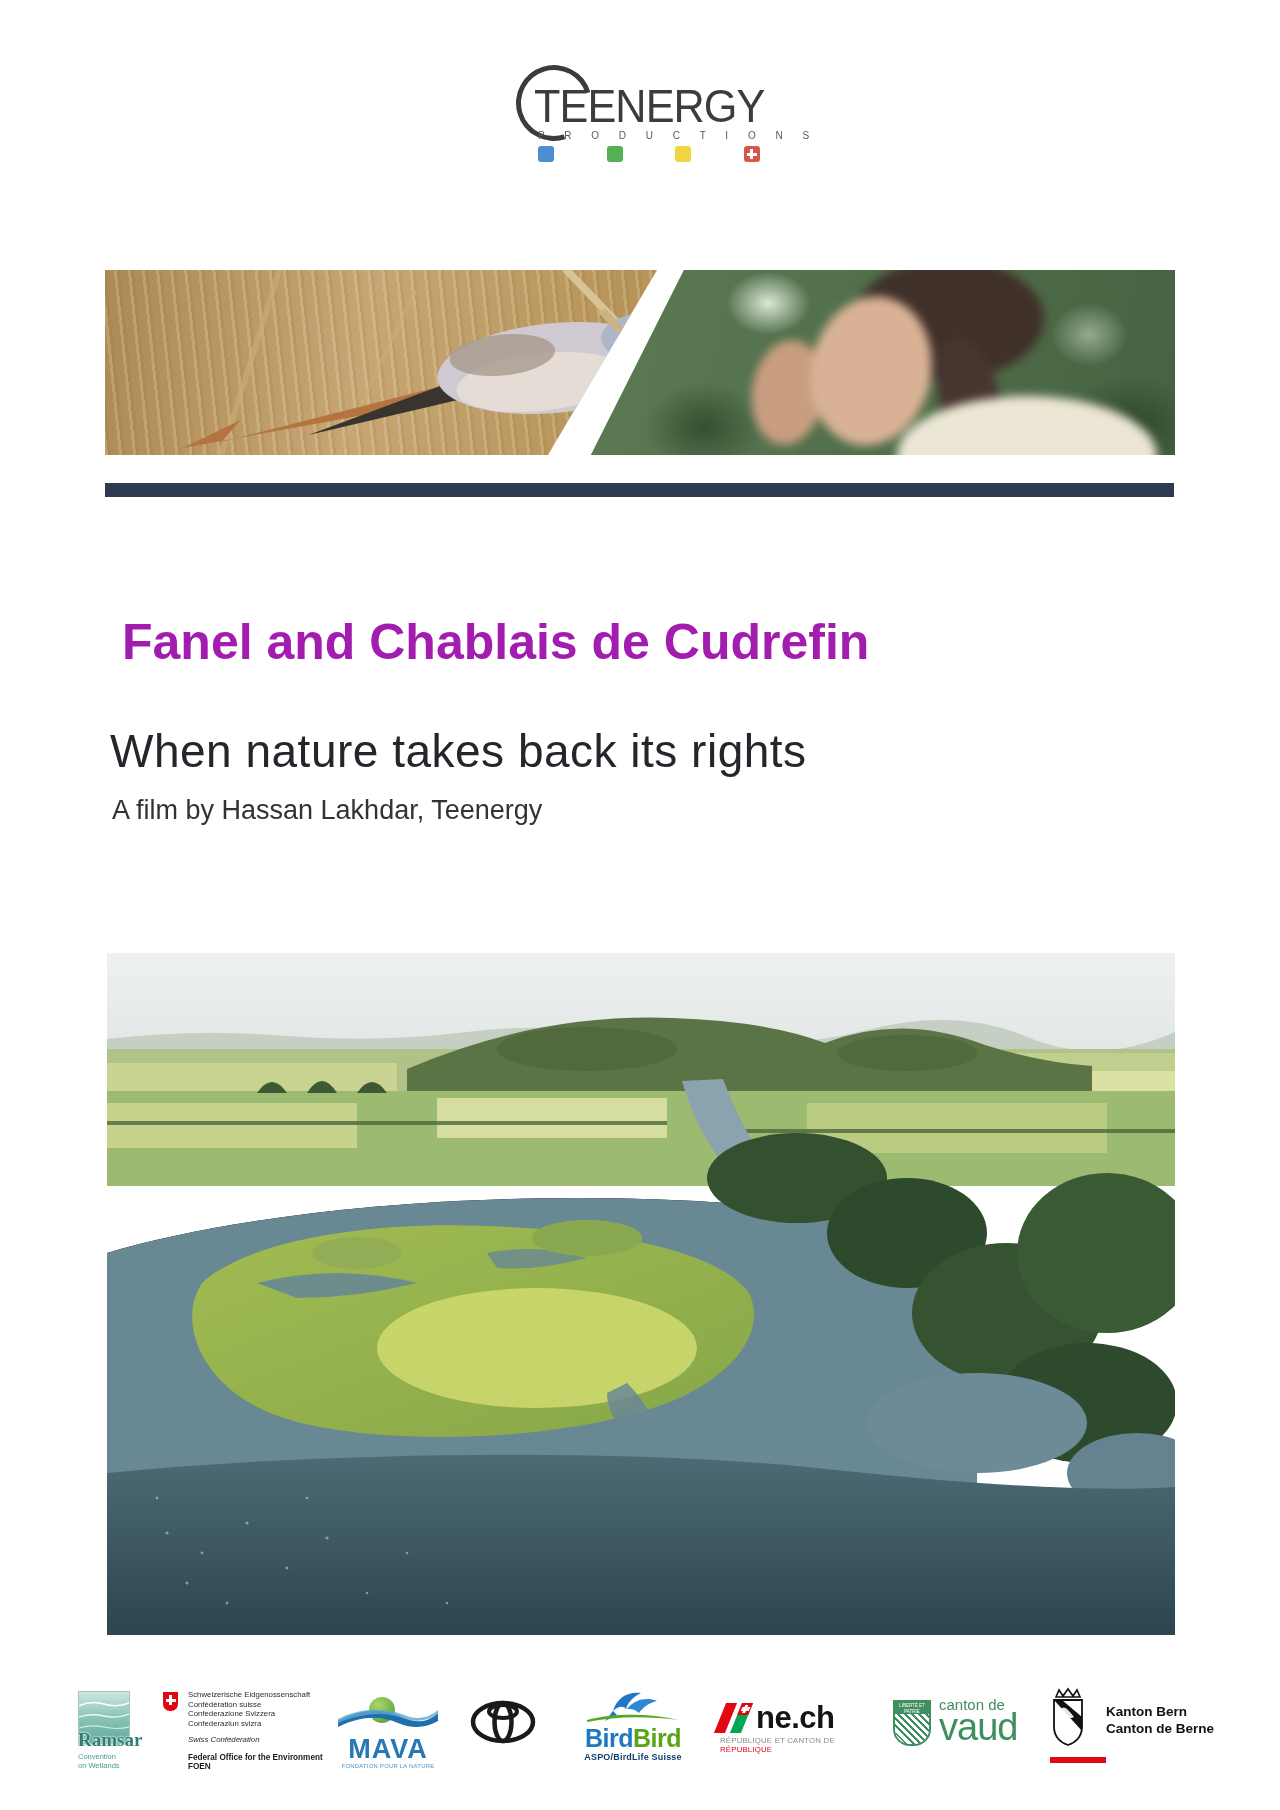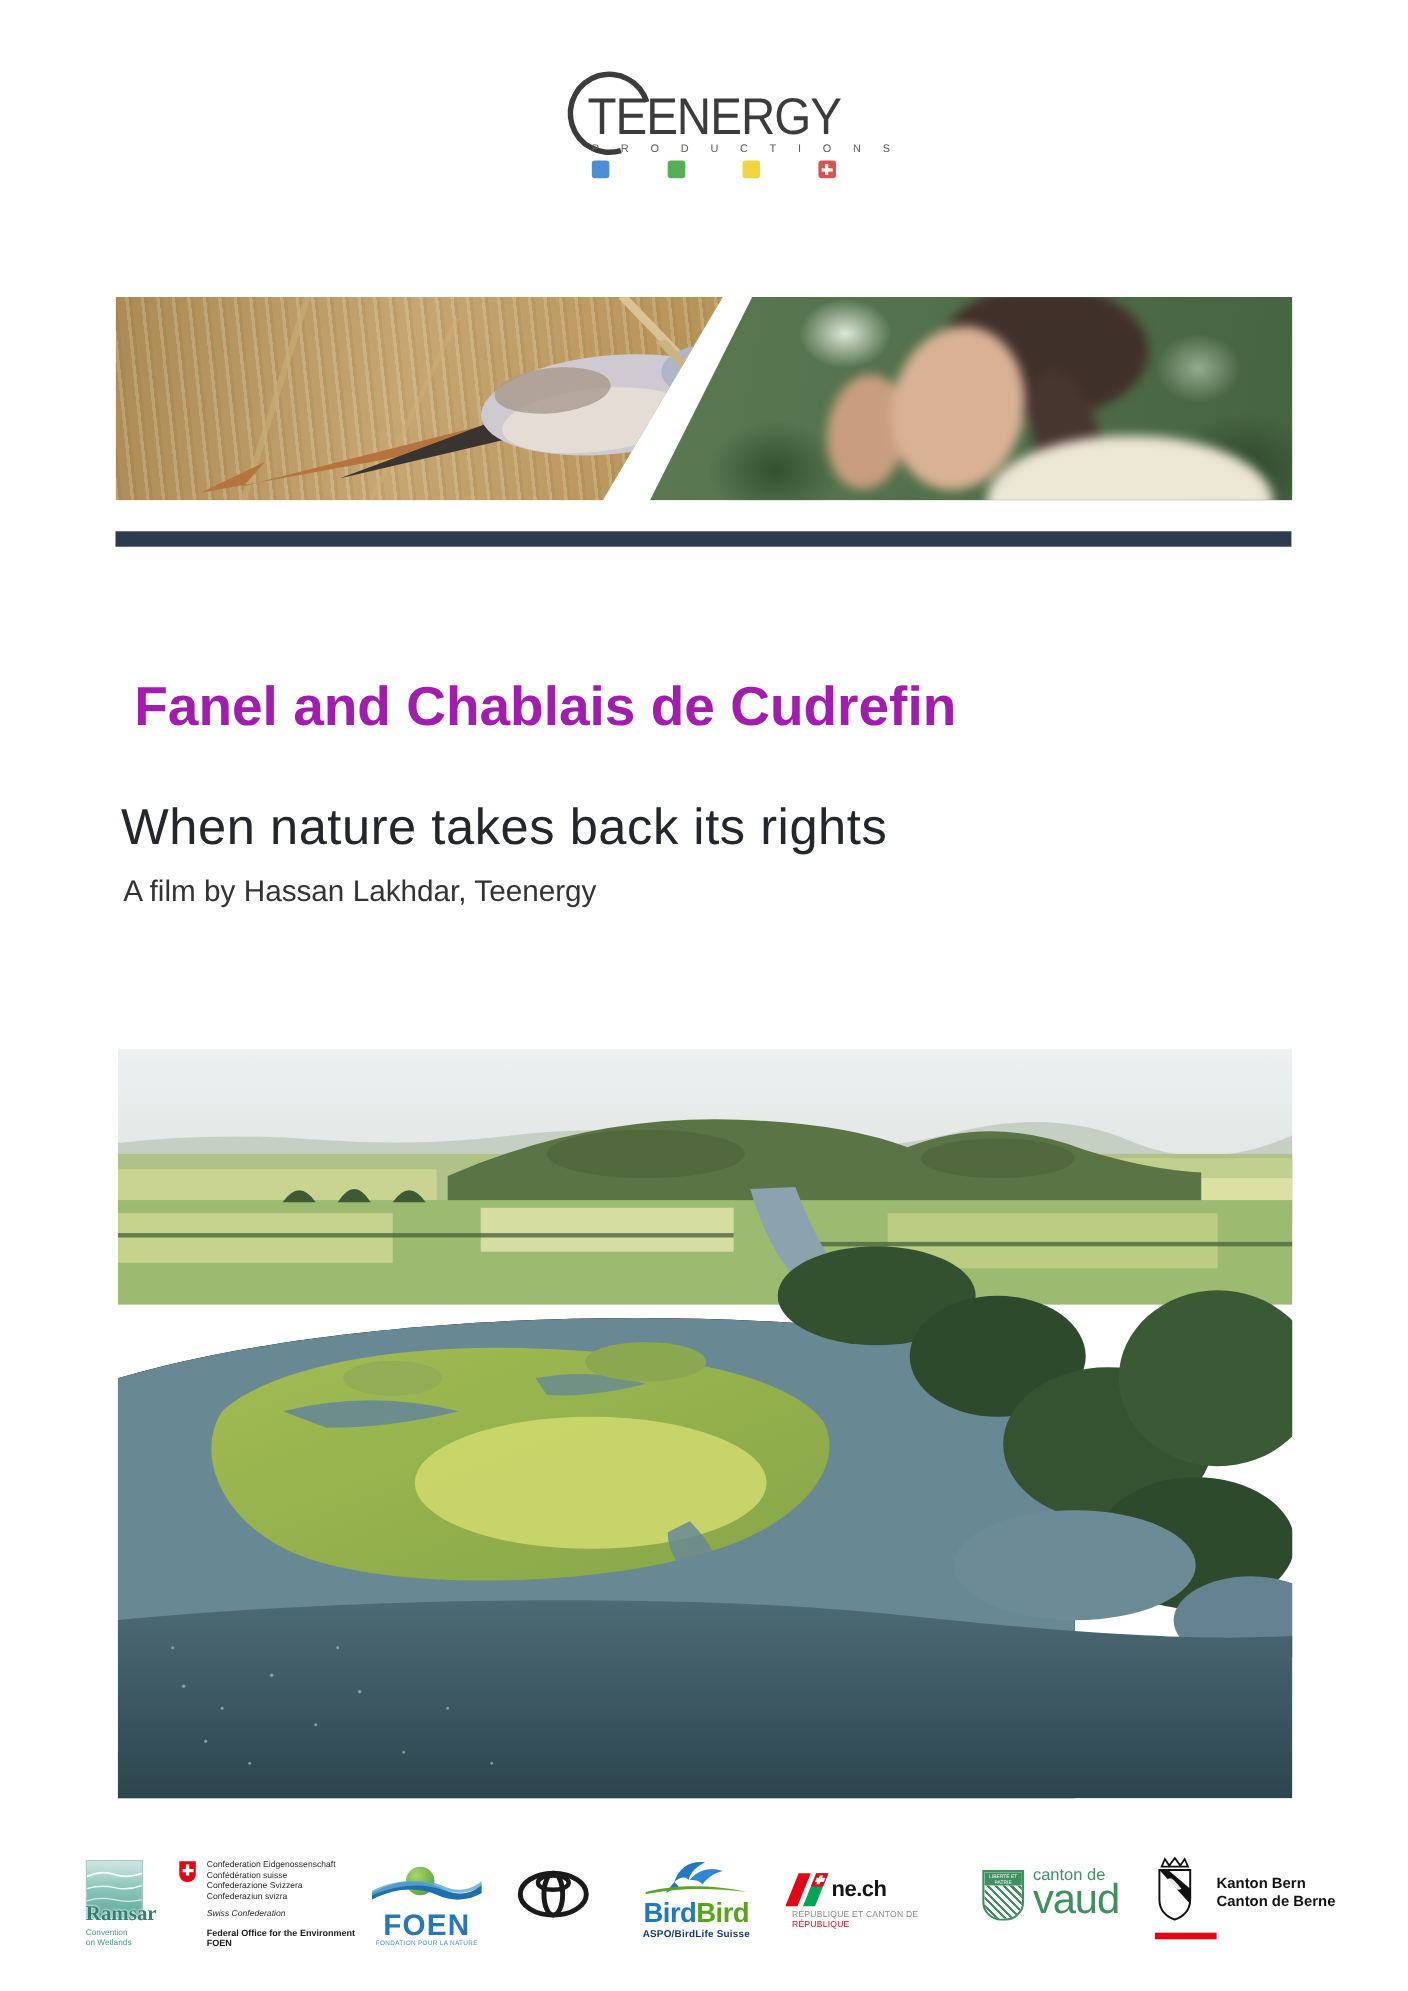--- a/index.html
+++ b/index.html
@@ -105,21 +105,21 @@
 
   
   .nech { left:720px; top:14px; width:145px; }
   .nech-row { display:flex; align-items:flex-end; height:34px; }
   .slash { width:11px; height:30px; transform:skewX(-22deg); margin-right:5px; position:relative; }
   .slash1 { background:#e30613; }
   .slash2 { background:#00a651; }
   .slash2:before { content:""; position:absolute; left:0; top:0; width:11px; height:12px; background:#e30613; }
   .slash2 i { position:absolute; left:3.5px; top:2px; width:3.5px; height:8px; background:#fff; }
   .slash2 b { position:absolute; left:1.5px; top:4px; width:8px; height:3.5px; background:#fff; }
-  .nech-name { font-size:20px; font-weight:bold; color:#141414; line-height:30px; margin-left:4px; letter-spacing:-.5px;}
+  .nech-name { font-size:31px; font-weight:bold; color:#141414; line-height:30px; margin-left:4px; letter-spacing:-.5px;}
   .nech-sub { font-size:7.8px; margin-top:3px; color:#8a8a8a; letter-spacing:.2px; }
   .nech-red { color:#e30613; }
 
   
   .vaud { left:893px; top:12px; width:130px; }
   .vaud-shield { position:absolute; left:0; top:3px; width:38px; height:46px;
                  border:2px solid #3f8f5f; border-radius:0 0 17px 17px; overflow:hidden; background:#fff; }
   .vaud-hatch { position:absolute; left:0; top:12px; width:100%; height:34px;
                 background:repeating-linear-gradient(45deg,#3f8f5f 0 2px, #fff 2px 5px); }
   .vaud-motto { position:absolute; left:0; top:0; width:100%; height:12px; background:#3f8f5f;
@@ -275,42 +275,42 @@
       <div class="ramsar-name">Ramsar</div>
       <div class="ramsar-sub">
         <div>Convention</div>
         <div>on Wetlands</div>
       </div>
     </div>
 
     <div class="partner swiss">
       <div class="swiss-shield"></div>
       <div class="swiss-lines">
-        <div>Confederation Eidgenossenschaft</div>
+        <div>Schweizerische Eidgenossenschaft</div>
         <div>Confédération suisse</div>
         <div>Confederazione Svizzera</div>
         <div>Confederaziun svizra</div>
       </div>
       <div class="swiss-l2">Swiss Confederation</div>
       <div class="swiss-l3">Federal Office for the Environment FOEN</div>
     </div>
 
     <div class="partner mava">
       <svg width="100" height="38" viewBox="0 0 100 38">
         <defs>
           <radialGradient id="mavaBall" cx=".35" cy=".3" r=".9">
             <stop offset="0" stop-color="#a8d66a"></stop>
               <stop offset="1" stop-color="#4f9e33"></stop>
           </radialGradient>
         </defs>
         <circle cx="44" cy="15" r="13" fill="url(#mavaBall)"></circle>
         <path d="M0 26 C 28 10 52 16 64 22 C 80 30 92 26 100 18 L100 26 C 88 33 74 34 60 28 C 44 21 24 20 0 32 Z" fill="#1e6fae"></path>
         <path d="M0 24 C 28 10 54 15 66 20 C 80 26 92 22 100 15 L100 19 C 90 26 78 28 64 23 C 48 17 26 17 0 28 Z" fill="#5fa8d0" opacity=".8"></path>
       </svg>
-      <div class="mava-name">FOEN</div>
+      <div class="mava-name">MAVA</div>
       <div class="mava-sub">FONDATION POUR LA NATURE</div>
     </div>
 
     <div class="partner toyota">
       <svg width="66" height="50" viewBox="0 0 66 50">
         <ellipse cx="33" cy="25" rx="30" ry="19" fill="none" stroke="#1a1a1a" stroke-width="4.5"></ellipse>
         <ellipse cx="33" cy="25" rx="8.5" ry="19" fill="none" stroke="#1a1a1a" stroke-width="4.5"></ellipse>
         <ellipse cx="33" cy="14.5" rx="14" ry="6.5" fill="none" stroke="#1a1a1a" stroke-width="4"></ellipse>
       </svg>
     </div>

